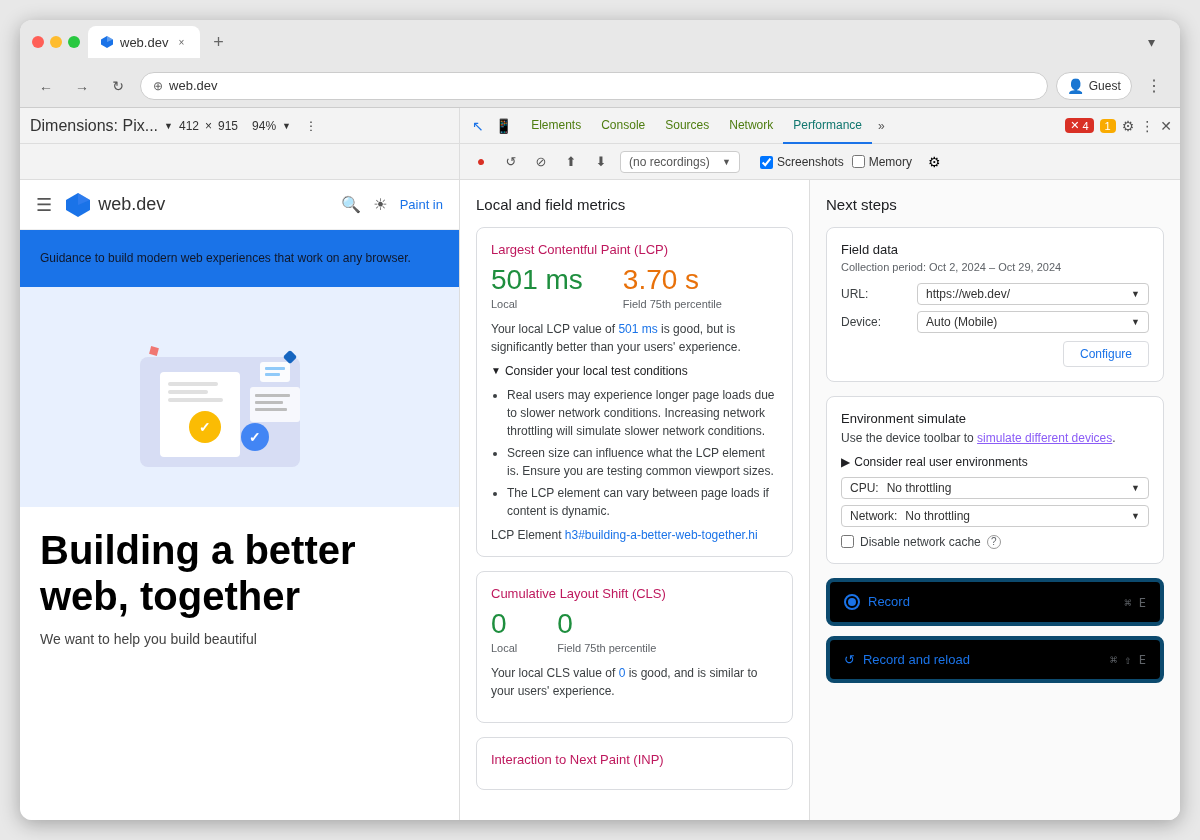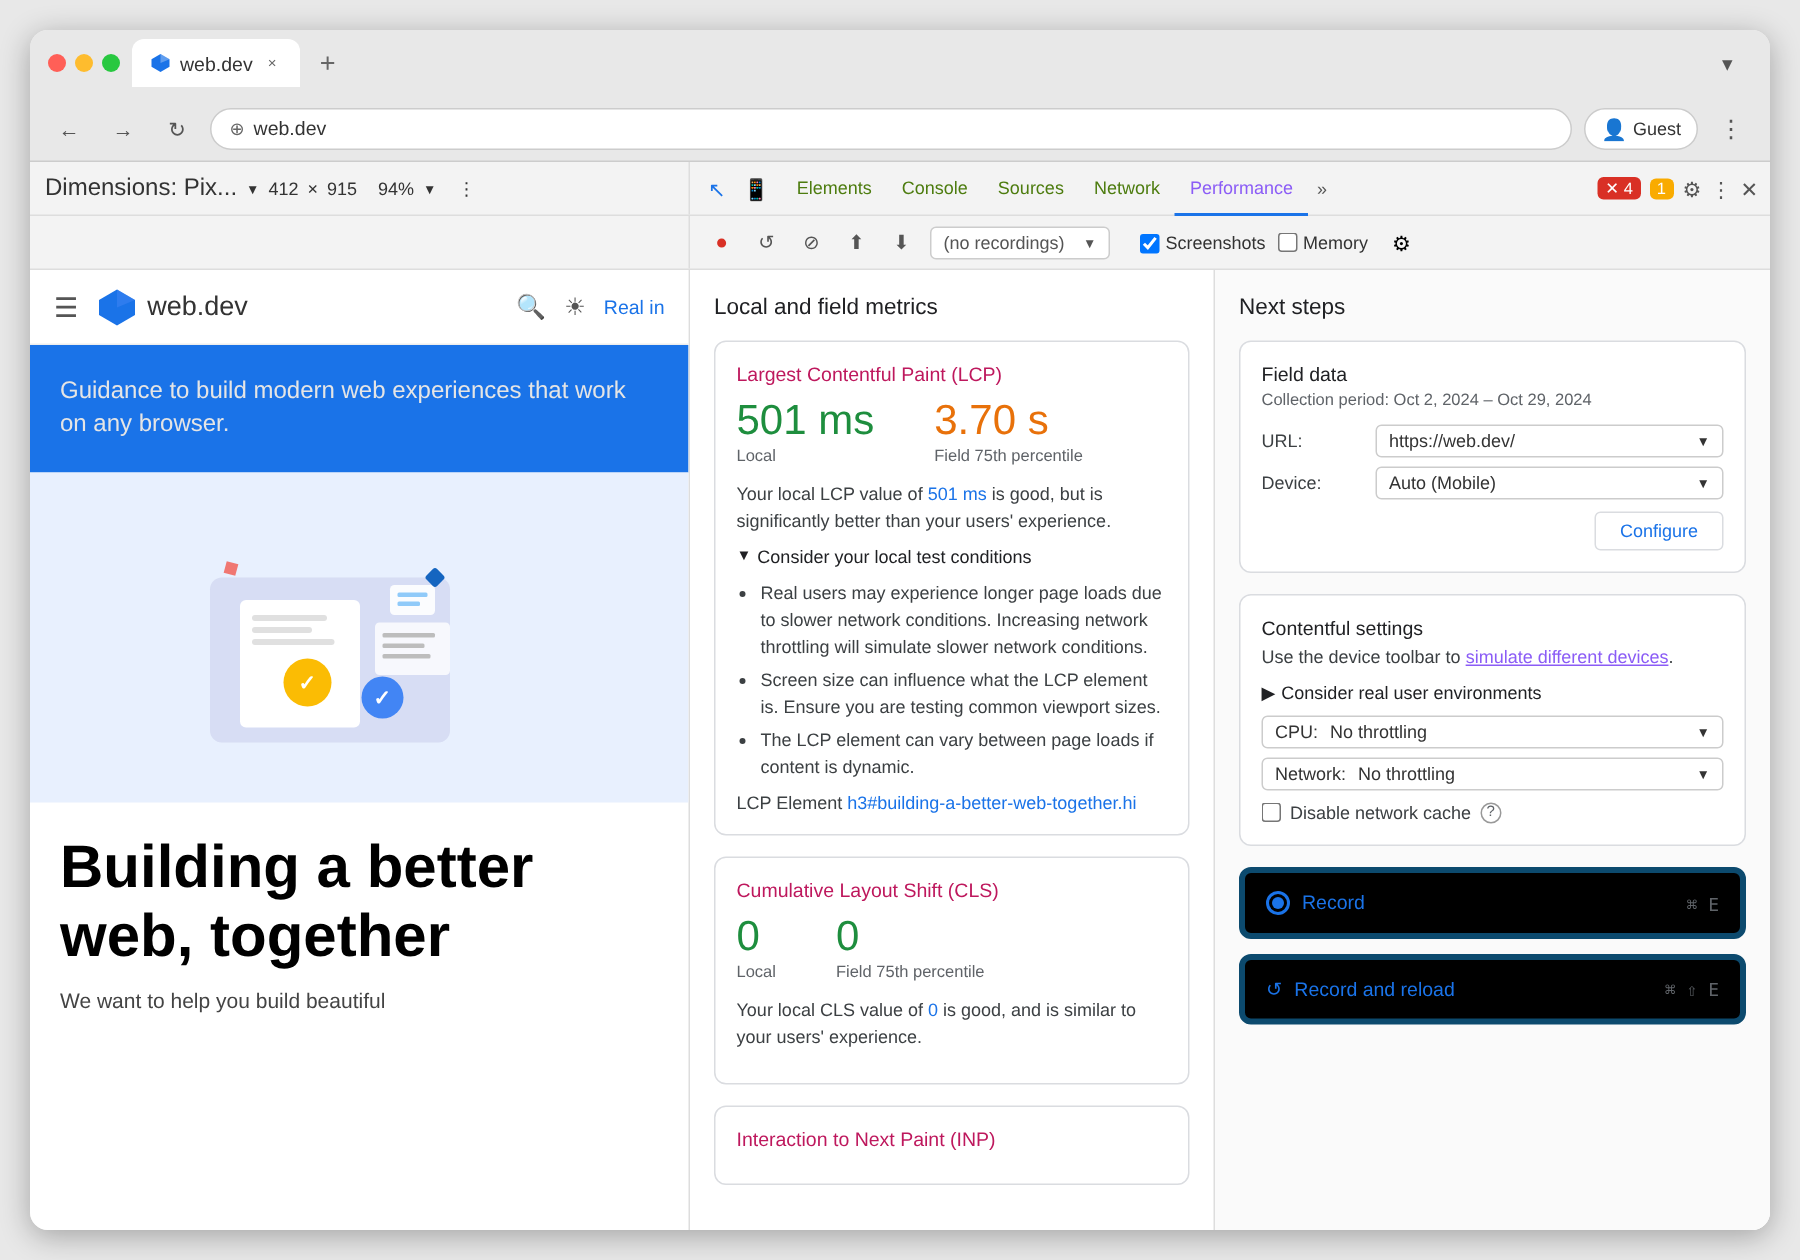--- a/index.html
+++ b/index.html
@@ -172,21 +172,21 @@
       font-size: 12px;
       color: #4d7c0f;
       cursor: pointer;
       border-bottom: 2px solid transparent;
       height: 36px;
       display: flex;
       align-items: center;
     }
 
     .devtools-tab.active {
-      color: #8b5cf6;
+      color: #0f766e;
       border-bottom: 2px solid #1a73e8;
     }
 
     .devtools-tab-more {
       padding: 4px 6px;
       font-size: 12px;
       color: #555;
       cursor: pointer;
     }
 
@@ -319,22 +319,22 @@
       cursor: pointer;
       font-weight: 500;
     }
 
     .website-hero {
       background: #1a73e8;
       padding: 20px 20px;
     }
 
     .hero-text {
-      color: #e5e5e5;
-      font-size: 16px;
+      color: #0f172a;
+      font-size: 12px;
       line-height: 1.4;
     }
 
     .website-illustration {
       height: 220px;
       background: #e8f0fe;
       display: flex;
       align-items: center;
       justify-content: center;
       overflow: hidden;
@@ -831,21 +831,21 @@
         <span class="hamburger-icon">☰</span>
         <div class="web-logo">
           <svg class="logo-icon" viewBox="0 0 28 28">
             <polygon points="14,2 26,9 26,19 14,26 2,19 2,9" fill="#1a73e8"></polygon>
             <polygon points="14,2 26,9 14,14" fill="#4285f4" opacity="0.5"></polygon>
           </svg>
           <span>web.dev</span>
         </div>
         <span class="web-search-icon">🔍</span>
         <span class="sun-icon">☀</span>
-        <span class="signin-btn">Real in</span>
+        <span class="signin-btn">Paint in</span>
       </div>
 
       <div class="website-hero">
         <p class="hero-text">Guidance to build modern web experiences that work on any browser.</p>
       </div>
 
       <div class="website-illustration">
         <svg class="illustration-svg" viewBox="0 0 280 200">
 
           <rect x="40" y="60" width="160" height="110" rx="8" fill="#c5cae9" opacity="0.5"></rect>
@@ -957,21 +957,21 @@
               <span>Auto (Mobile)</span>
               <span style="margin-left:auto; font-size:9px;">▼</span>
             </div>
           </div>
           <div class="configure-btn">
             <button>Configure</button>
           </div>
         </div>
 
         <div class="env-card">
-          <div class="card-title">Contentful settings</div>
+          <div class="card-title">Environment simulate</div>
           <p>
             <span>Use the device toolbar to</span>
             <a href="#">
               <span>simulate different devices</span></a><span>.</span>
           </p>
           <div class="env-expand">
             <span>▶</span>
             <span>Consider real user environments</span>
           </div>
           <div class="cpu-row">

